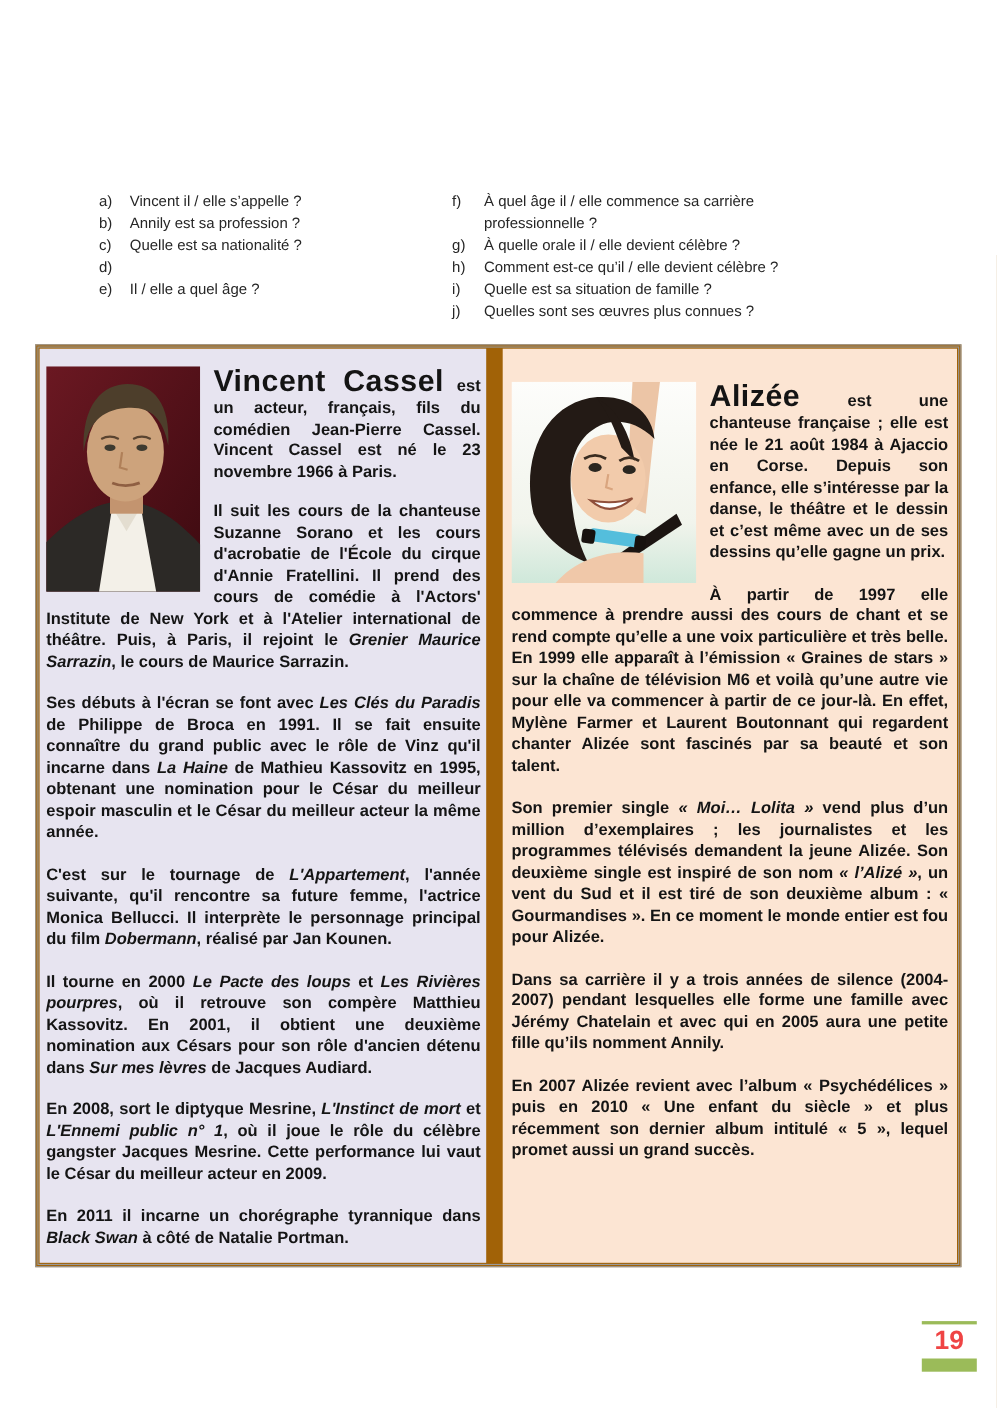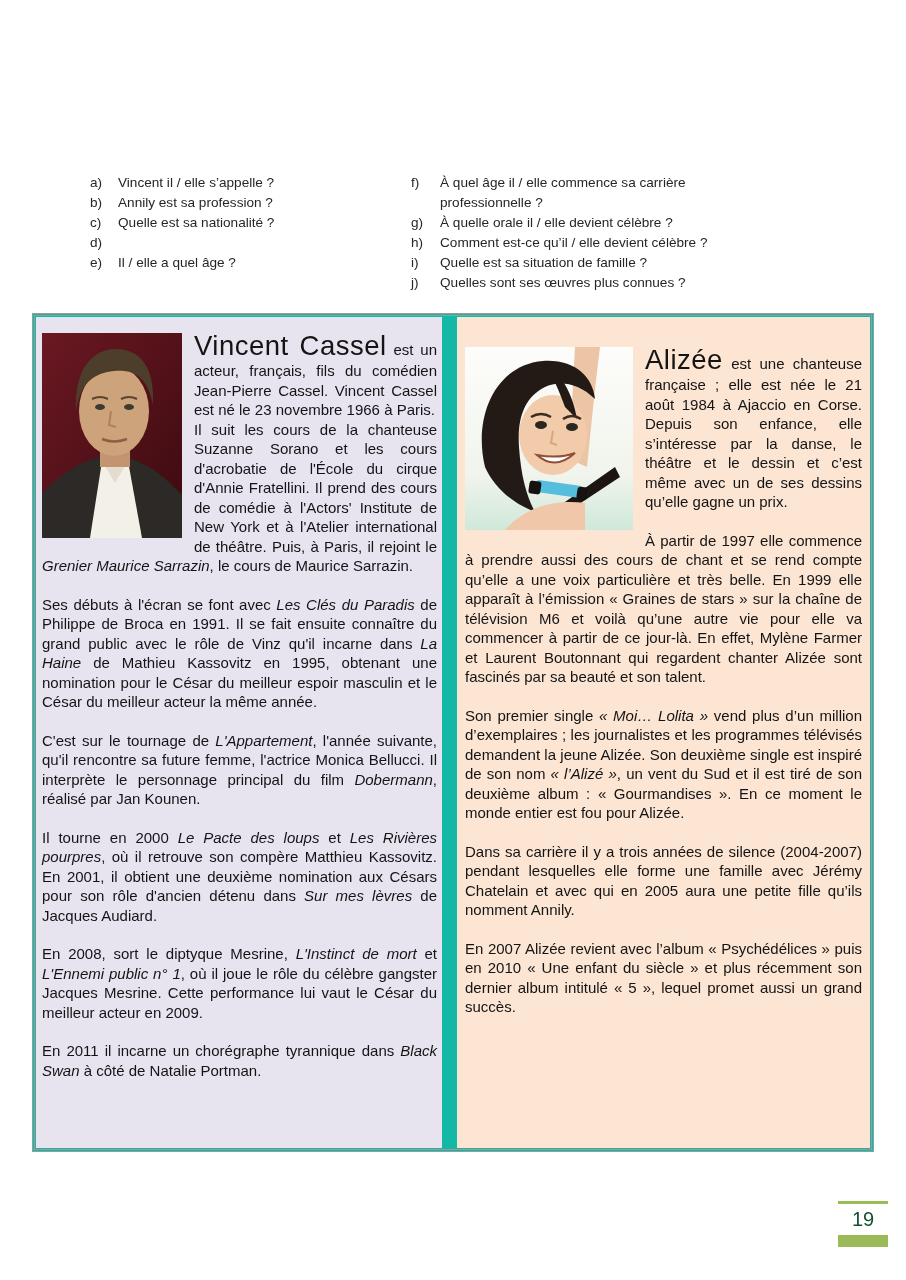--- a/index.html
+++ b/index.html
@@ -12,36 +12,36 @@
   
   .qcol{position:absolute;top:173px;font-size:13.6px;line-height:20px;color:#262626;}
   .qcol-left{left:90px;width:232px;}
   .qcol-right{left:411px;width:322px;}
   .q{display:flex;align-items:flex-start;}
   .ql{flex:0 0 28px;}
   .qcol-right .ql{flex:0 0 29px;}
   .qt{flex:1 1 auto;}
 
   
-  .bio-box{position:absolute;left:32px;top:313px;width:842px;height:839px;border:3px double #9a9a9a;background:#14b8a6;box-sizing:border-box;}
+  .bio-box{position:absolute;left:32px;top:313px;width:842px;height:839px;border:3px double #9a9a9a;background:#a16207;box-sizing:border-box;font-weight:bold;}
   .col{position:absolute;top:1px;bottom:1px;box-sizing:border-box;font-size:15px;line-height:19.5px;text-align:justify;color:#141414;}
   .col-vincent{left:1px;width:406px;background:var(--left-bg,#e7e4f0);padding:14px 5px 0 6px;}
   .col-alizee{left:422px;width:413px;background:var(--right-bg,#fce5d3);padding:28px 8px 0 8px;}
   .col p{margin:0;}
   .col p + p{margin-top:19px;}
-  #vincent-paras p:nth-of-type(2){margin-top:0;}
+  #vincent-paras p:nth-of-type(2){margin-top:16px;}
   .bio-title{font-size:27.5px;line-height:30px;letter-spacing:0.5px;}
   .photo{float:left;display:block;}
   .photo-v{width:140px;height:205px;margin:2px 12px 6px 0;}
   .photo-a{width:168px;height:183px;margin:2px 12px 10px 0;}
 
   
   .page-footer{position:absolute;left:838px;top:1201px;width:50px;text-align:center;}
   .fline{height:3px;background:var(--green,#9bbb59);}
-  .pnum{font-size:20px;line-height:26px;color:#14532d;margin:2px 0 3px 0;}
+  .pnum{font-size:24px;line-height:26px;color:#ef4444;margin:2px 0 3px 0;font-weight:bold;}
   .fbar{height:12px;background:var(--green,#9bbb59);}
 </style>
 </head>
 <body>
 
 <div class="page">
 
   <div class="act-header">
   </div>
 

